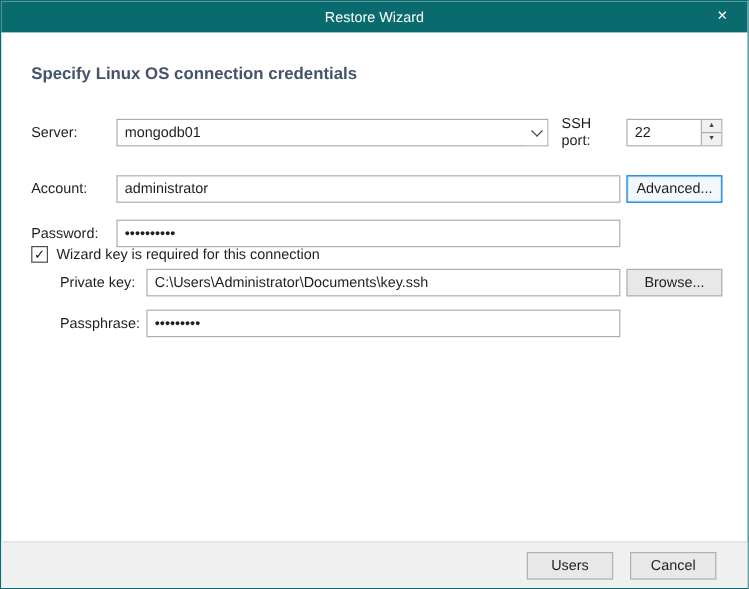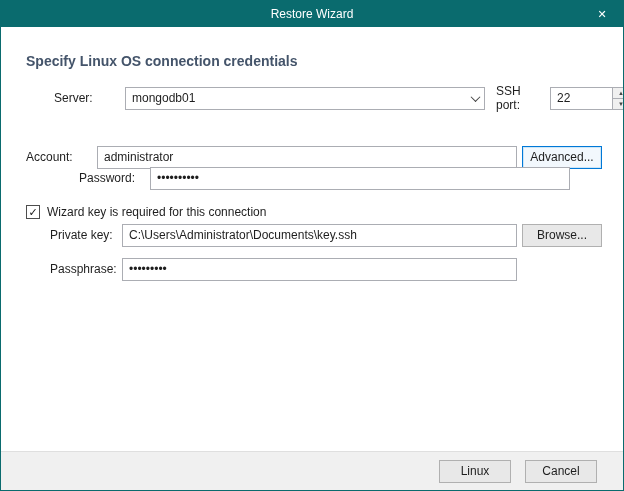--- a/index.html
+++ b/index.html
@@ -50,23 +50,23 @@
     color: var(--heading, #44546a);
   }
   
   .row {
     position: absolute;
     left: 0; right: 0;
     height: 26px;
     display: flex;
     align-items: center;
   }
-  .row-server     { top: 84px; margin-left: 28px; }
+  .row-server     { top: 96px; }
   .row-account    { top: 143px; }
-  .row-password   { top: 164px; justify-content: center; }
+  .row-password   { top: 180px; }
   .row-checkbox   { top: 198px; }
   .row-privatekey { top: 221px; }
   .row-passphrase { top: 255px; }
 
   .lbl {
     margin-left: 25px;
     width: 71px;
     color: #1e1e1e;
     flex: none;
   }
@@ -226,17 +226,17 @@
     <input class="field medium-field" type="text" value="C:\Users\Administrator\Documents\key.ssh" style="">
     <button class="btn btn-inline">Browse...</button>
   </div>
 
   <div class="row row-passphrase">
     <span class="lbl lbl-indent">Passphrase:</span>
     <input class="field medium-field" type="text" value="•••••••••" style="">
   </div>
 
   <div class="footer">
-    <button class="btn">Linux</button>
+    <button class="btn">Users</button>
     <button class="btn">Cancel</button>
   </div>
 
 </div>
 
 </body></html>

